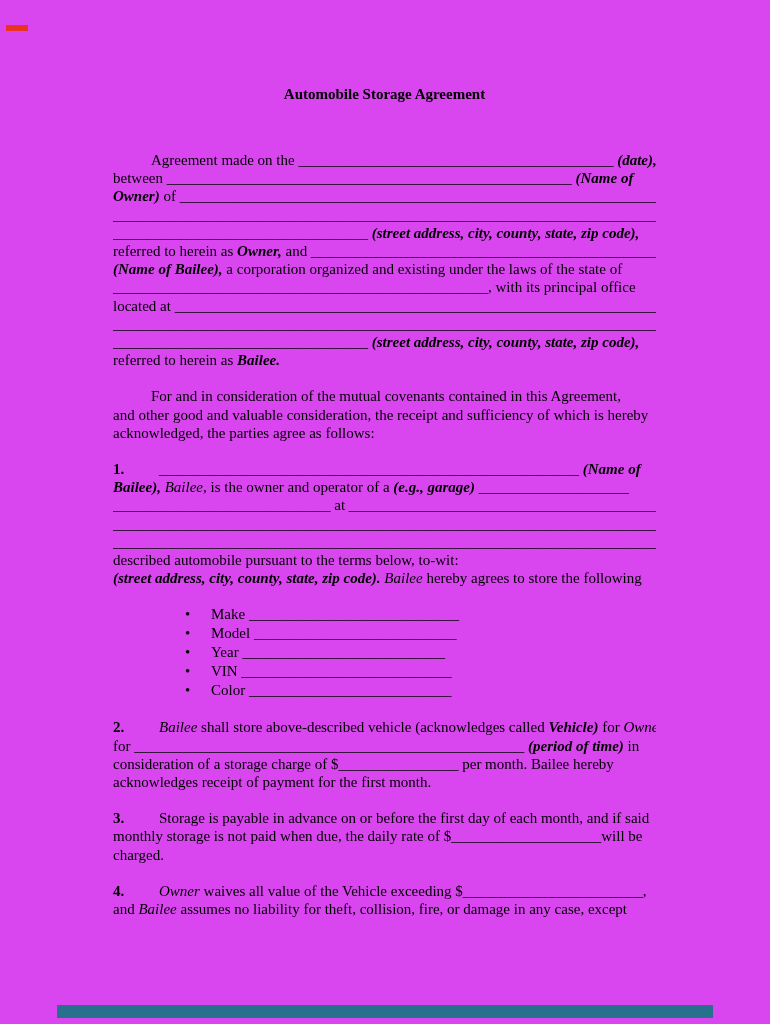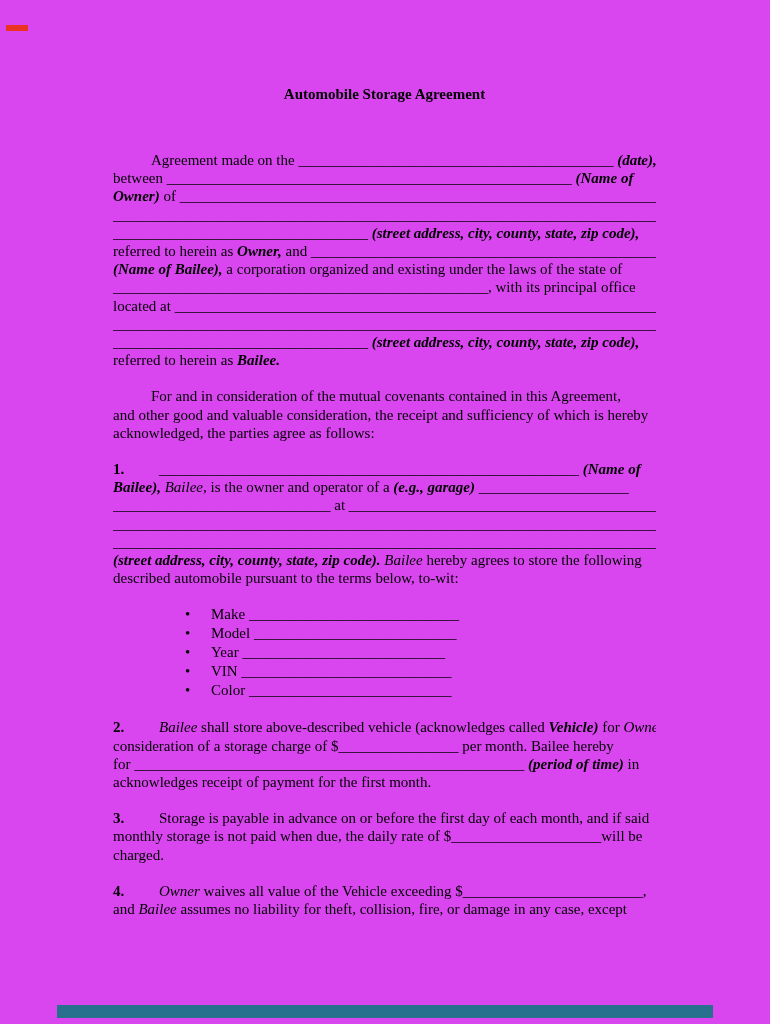--- a/index.html
+++ b/index.html
@@ -55,34 +55,34 @@
         <div class="line indent"><span class="seg-n">For and in consideration of the mutual covenants contained in this Agreement,</span></div>
         <div class="line"><span class="seg-n">and other good and valuable consideration, the receipt and sufficiency of which is hereby</span></div>
         <div class="line"><span class="seg-n">acknowledged, the parties agree as follows:</span></div>
       </div>
     <div class="block">
         <div class="line"><span class="seg-num">1.</span><span class="seg-blank">________________________________________________________</span><span class="seg-n"> </span><span class="seg-bi">(Name of</span></div>
         <div class="line"><span class="seg-bi">Bailee),</span><span class="seg-n"> </span><span class="seg-i">Bailee,</span><span class="seg-n"> is the owner and operator of a </span><span class="seg-bi">(e.g., garage)</span><span class="seg-n"> </span><span class="seg-blank">____________________</span></div>
         <div class="line"><span class="seg-blank">_____________________________</span><span class="seg-n"> at </span><span class="seg-blank">__________________________________________</span></div>
         <div class="line"><span class="seg-blank">____________________________________________________________________________</span></div>
         <div class="line"><span class="seg-blank">____________________________________________________________________________</span></div>
+        <div class="line"><span class="seg-n">described automobile pursuant to the terms below, to-wit:</span></div>
         <div class="line"><span class="seg-bi">(street address, city, county, state, zip code).</span><span class="seg-n"> </span><span class="seg-i">Bailee</span><span class="seg-n"> hereby agrees to store the following</span></div>
-        <div class="line"><span class="seg-n">described automobile pursuant to the terms below, to-wit:</span></div>
       </div>
     <div class="block">
         <div class="line bullet-line"><span class="seg-bullet">•</span><span class="seg-n">Make </span><span class="seg-blank">____________________________</span></div>
         <div class="line bullet-line"><span class="seg-bullet">•</span><span class="seg-n">Model </span><span class="seg-blank">___________________________</span></div>
         <div class="line bullet-line"><span class="seg-bullet">•</span><span class="seg-n">Year </span><span class="seg-blank">___________________________</span></div>
         <div class="line bullet-line"><span class="seg-bullet">•</span><span class="seg-n">VIN </span><span class="seg-blank">____________________________</span></div>
         <div class="line bullet-line"><span class="seg-bullet">•</span><span class="seg-n">Color </span><span class="seg-blank">___________________________</span></div>
       </div>
     <div class="block">
         <div class="line"><span class="seg-num">2.</span><span class="seg-i">Bailee</span><span class="seg-n"> shall store above-described vehicle (acknowledges called </span><span class="seg-bi">Vehicle)</span><span class="seg-n"> for </span><span class="seg-i">Owner</span></div>
+        <div class="line"><span class="seg-n">for </span><span class="seg-blank">____________________________________________________</span><span class="seg-n"> </span><span class="seg-bi">(period of time)</span><span class="seg-n"> in</span></div>
         <div class="line"><span class="seg-n">consideration of a storage charge of $</span><span class="seg-blank">________________</span><span class="seg-n"> per month. Bailee hereby</span></div>
-        <div class="line"><span class="seg-n">for </span><span class="seg-blank">____________________________________________________</span><span class="seg-n"> </span><span class="seg-bi">(period of time)</span><span class="seg-n"> in</span></div>
         <div class="line"><span class="seg-n">acknowledges receipt of payment for the first month.</span></div>
       </div>
     <div class="block">
         <div class="line"><span class="seg-num">3.</span><span class="seg-n">Storage is payable in advance on or before the first day of each month, and if said</span></div>
         <div class="line"><span class="seg-n">monthly storage is not paid when due, the daily rate of $</span><span class="seg-blank">____________________</span><span class="seg-n">will be</span></div>
         <div class="line"><span class="seg-n">charged.</span></div>
       </div>
     <div class="block">
         <div class="line"><span class="seg-num">4.</span><span class="seg-i">Owner</span><span class="seg-n"> waives all value of the Vehicle exceeding $</span><span class="seg-blank">________________________</span><span class="seg-n">,</span></div>
         <div class="line"><span class="seg-n">and </span><span class="seg-i">Bailee</span><span class="seg-n"> assumes no liability for theft, collision, fire, or damage in any case, except</span></div>

